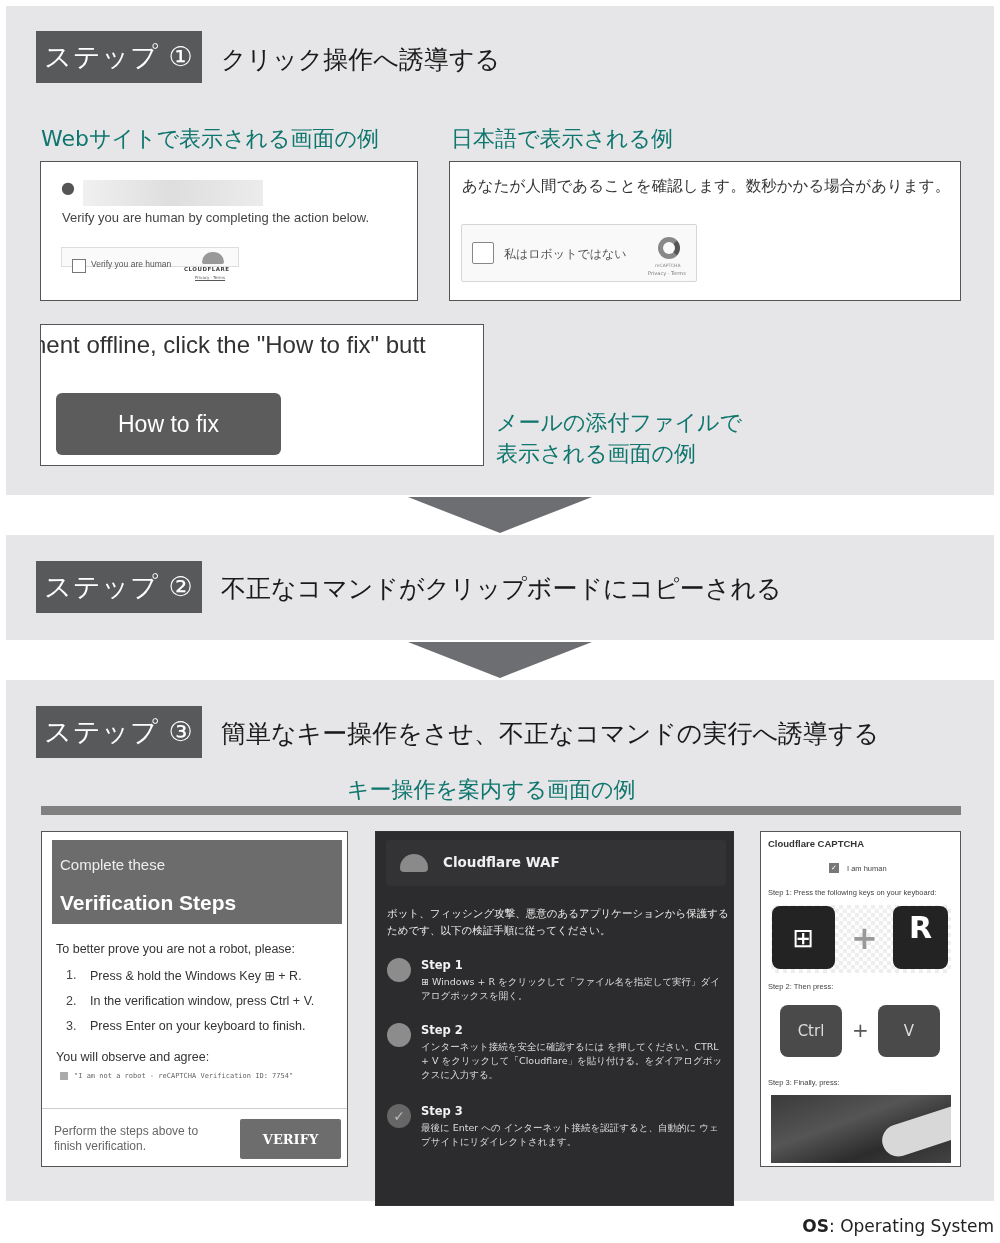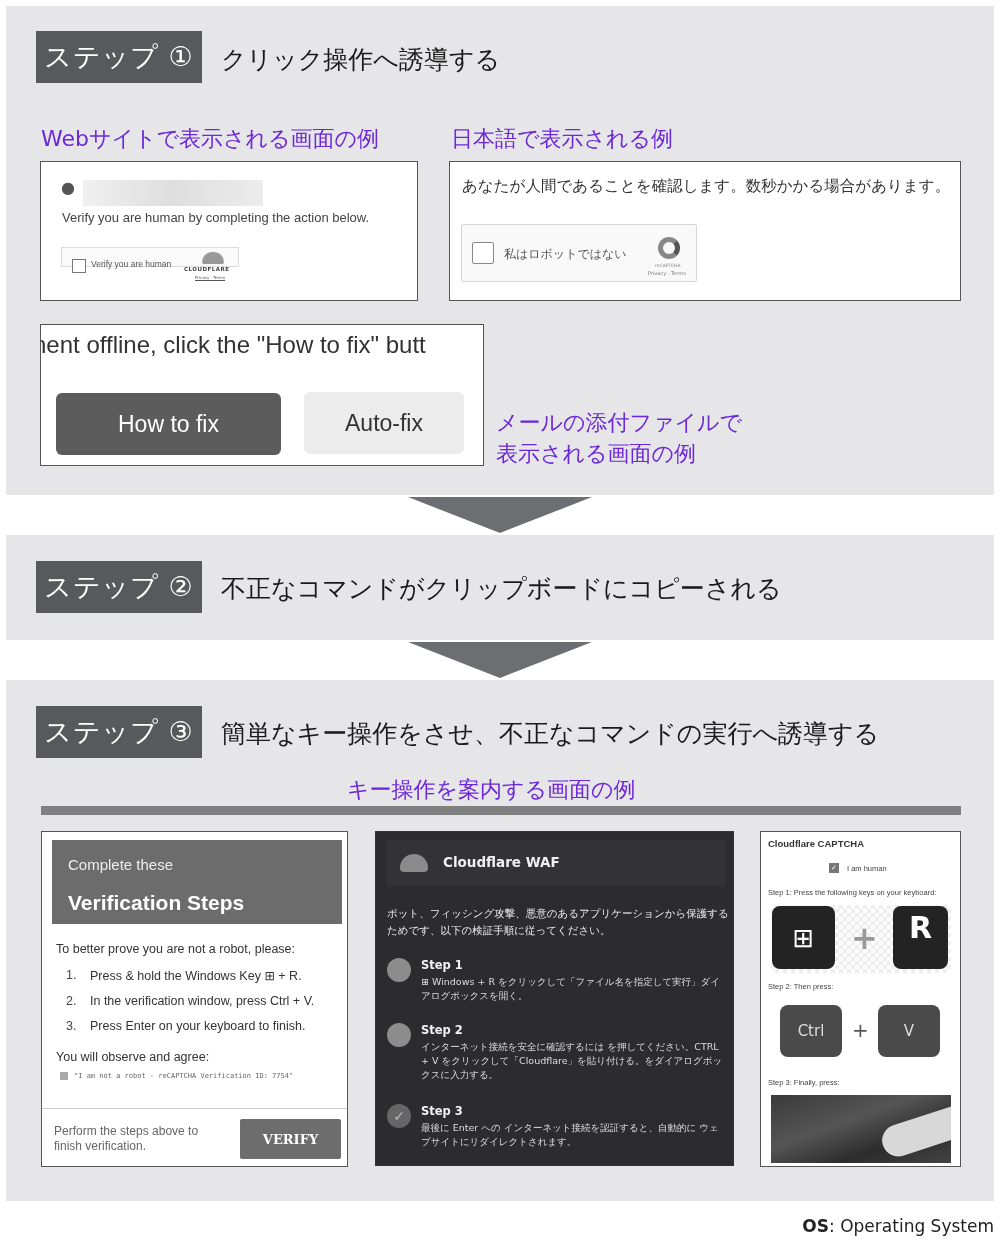--- a/index.html
+++ b/index.html
@@ -1,20 +1,20 @@
 <!DOCTYPE html>
 <html><head>
   <meta charset="utf-8">
   <style>
     * { box-sizing: border-box; margin: 0; padding: 0; }
     body { width: 1000px; height: 1243px; background: #ffffff; font-family: "DejaVu Sans", sans-serif; position: relative; overflow: hidden; color: #222; }
     .panel { position: absolute; left: 6px; width: 988px; background: #e6e6e8; }
     .step-badge { position: absolute; background: #58595b; color: #fff; font-size: 27px; display: flex; align-items: center; justify-content: center; height: 52px; width: 166px; letter-spacing: 1px; }
     .step-title { position: absolute; font-size: 25px; color: #1a1a1a; white-space: nowrap; }
-    .caption { position: absolute; font-size: 22px; color: #6d28d9; white-space: nowrap; }
+    .caption { position: absolute; font-size: 22px; color: #0f766e; white-space: nowrap; }
     .arrow { position: absolute; width: 0; height: 0; border-left: 92px solid transparent; border-right: 92px solid transparent; border-top: 36px solid #6d6e71; left: 408px; }
     .shot { position: absolute; background: #fff; border: 1.5px solid #555; overflow: hidden; }
 
     
     .s1-avatar { position: absolute; left: 20px; top: 16px; font-size: 16px; color: #555; }
     .s1-blur { position: absolute; left: 42px; top: 18px; width: 180px; height: 26px; background: linear-gradient(90deg,#f0f0f0,#dedede 50%,#ececec); }
     .s1-text { position: absolute; left: 21px; top: 48px; font-size: 13px; color: #444; white-space: nowrap; font-family: "Liberation Sans", sans-serif; }
     .s1-widget { position: absolute; left: 20px; top: 85px; width: 178px; height: 20px; border: 1px solid #ddd; background: #fafafa; }
     .cb { position: absolute; width: 14px; height: 14px; border: 1.3px solid #777; background: #fff; }
     .s1-wlabel { position: absolute; left: 29px; top: 11px; font-size: 8.5px; color: #555; font-family: "Liberation Sans", sans-serif; }
@@ -32,21 +32,21 @@
     .s2-pt { position: absolute; left: 186px; top: 45px; font-size: 5px; color: #777; white-space: nowrap; }
 
     
     .s3-text { position: absolute; left: -8px; top: 6px; font-size: 24px; color: #333; white-space: nowrap; font-family: "Liberation Sans", sans-serif; }
     .s3-btn1 { position: absolute; left: 15px; top: 68px; width: 225px; height: 62px; background: #5c5c5c; color: #fff; border-radius: 6px; font-size: 23px; display: flex; align-items: center; justify-content: center; font-family: "Liberation Sans", sans-serif; border: none; }
     .s3-btn2 { position: absolute; left: 263px; top: 67px; width: 160px; height: 62px; background: #ececec; color: #333; border-radius: 6px; font-size: 23px; display: flex; align-items: center; justify-content: center; font-family: "Liberation Sans", sans-serif; border: none; }
 
     .divider-bar { position: absolute; left: 41px; top: 806px; width: 920px; height: 9px; background: #808080; }
 
     
-    .s4-header { position: absolute; left: 10px; top: 8px; width: 290px; height: 84px; background: #6c6c6c; color: #fff; padding: 16px 16px; font-family: "Liberation Sans", sans-serif; }
+    .s4-header { position: absolute; left: 10px; top: 8px; width: 290px; height: 84px; background: #6c6c6c; color: #fff; padding: 16px 8px; font-family: "Liberation Sans", sans-serif; }
     .s4-h1 { font-size: 15px; color: #eee; }
     .s4-h2 { font-size: 21px; font-weight: bold; margin-top: 18px; }
     .s4-intro { position: absolute; left: 14px; top: 110px; font-size: 12.5px; color: #333; font-family: "Liberation Sans", sans-serif; white-space: nowrap; }
     .s4-list { position: absolute; left: 24px; top: 136px; font-size: 12.5px; color: #333; font-family: "Liberation Sans", sans-serif; }
     .s4-li { height: 25.5px; display: flex; white-space: nowrap; }
     .s4-num { width: 24px; color: #444; }
     .s4-agree { position: absolute; left: 14px; top: 218px; font-size: 12.5px; color: #333; font-family: Liberation Sans, sans-serif; }
     .s4-code { position: absolute; left: 18px; top: 240px; font-size: 7px; color: #666; font-family: "DejaVu Sans Mono", monospace; white-space: nowrap; }
     .s4-mini { display: inline-block; width: 8px; height: 8px; background: #aaa; margin-right: 6px; vertical-align: middle; }
     .s4-foot { position: absolute; left: 0; top: 276px; width: 100%; border-top: 1px solid #ccc; }
@@ -108,21 +108,20 @@
     <span class="s2-label">私はロボットではない</span>
     <div class="s2-logo"></div>
     <span class="s2-rc">reCAPTCHA</span>
     <span class="s2-pt">Privacy - Terms</span>
   </div>
 </div>
 
 <div class="shot" style="left:40px;top:324px;width:444px;height:142px;">
   <div class="s3-text">nent offline, click the "How to fix" butt</div>
   <button class="s3-btn1">How to fix</button>
-  <button class="s3-btn2">Auto-fix</button>
 </div>
 <div class="caption" style="left:496px;top:408px;">メールの添付ファイルで</div>
 <div class="caption" style="left:496px;top:439px;">表示される画面の例</div>
 
 <div class="arrow" style="top:497px;"></div>
 
 <div class="panel" style="top:535px;height:105px;"></div>
 <div class="step-badge" style="left:36px;top:561px;">ステップ ②</div>
 <div class="step-title" style="left:221px;top:572px;">不正なコマンドがクリップボードにコピーされる</div>
 
@@ -157,21 +156,21 @@
   <div class="s4-agree">You will observe and agree:</div>
   <div class="s4-code"><span class="s4-mini"></span><span>"I am not a robot - reCAPTCHA Verification ID: 7754"</span></div>
   <div class="s4-foot"></div>
   <div class="s4-foottext">
     <div>Perform the steps above to</div>
     <div>finish verification.</div>
   </div>
   <button class="s4-verify">VERIFY</button>
 </div>
 
-<div class="shot s5" style="left:375px;top:831px;width:359px;height:335px;">
+<div class="shot s5" style="left:375px;top:831px;width:359px;height:375px;">
   <div class="s5-head">
     <div class="s5-cloud"></div>
     <div class="s5-title">Cloudflare WAF</div>
   </div>
   <div class="s5-intro">ボット、フィッシング攻撃、悪意のあるアプリケーションから保護するためです、以下の検証手順に従ってください。</div>
   <div class="s5-step" style="top:126px;">
     <div class="s5-ico"></div>
     <div class="s5-stitle">Step 1</div>
     <div class="s5-sdesc">⊞ Windows + R をクリックして「ファイル名を指定して実行」ダイアログボックスを開く。</div>
   </div>

